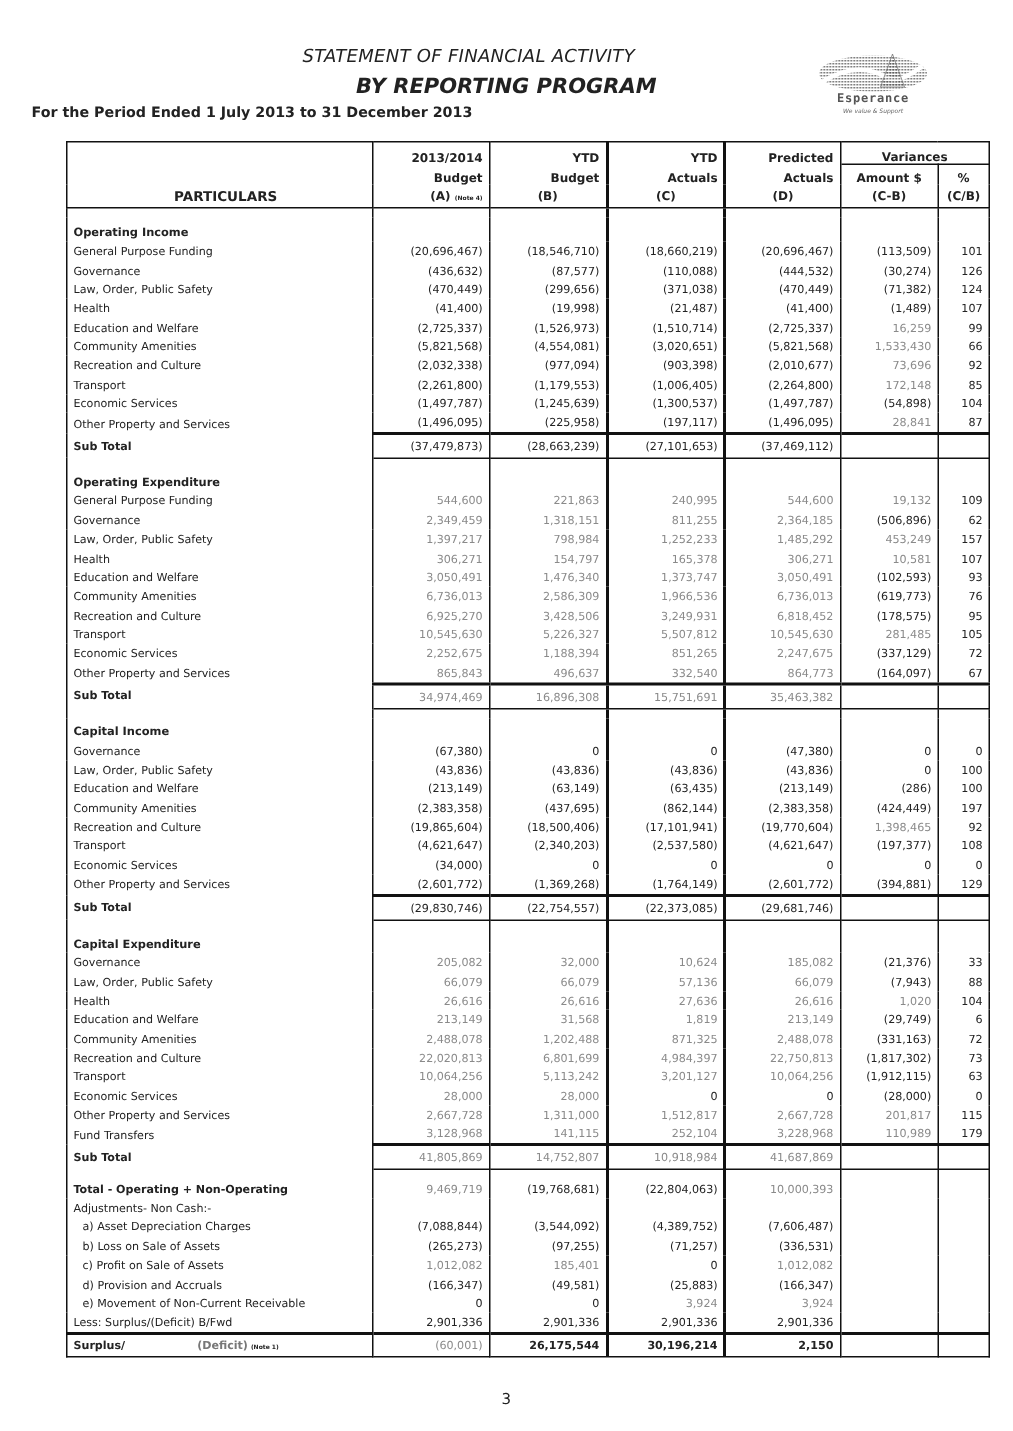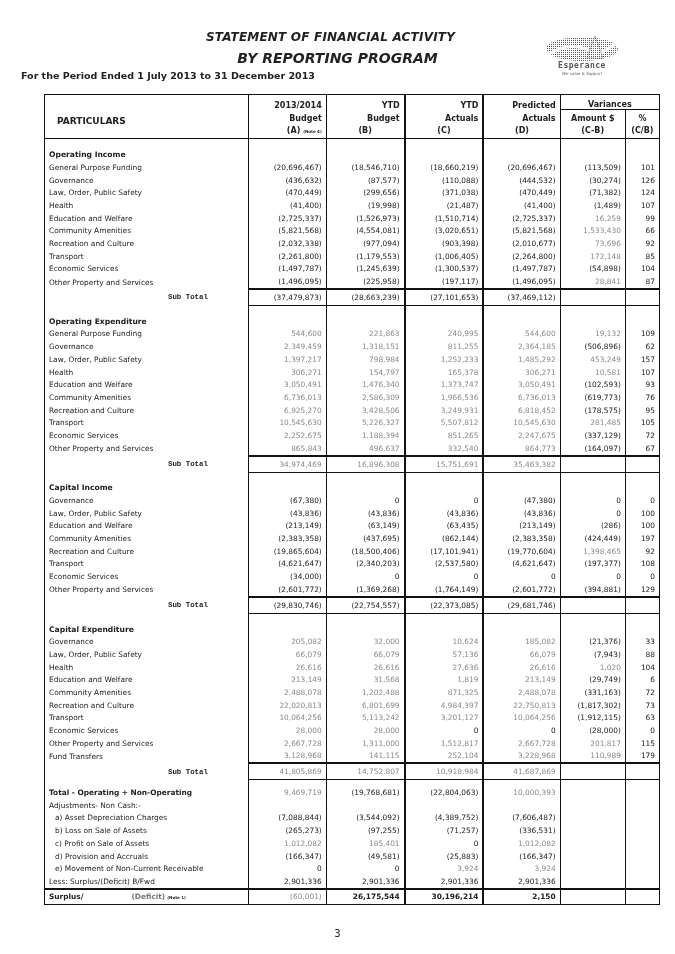--- a/index.html
+++ b/index.html
@@ -1,17 +1,17 @@
 <!DOCTYPE html>
 <html><head>
 <meta charset="utf-8">
 <style>
   html, body { margin: 0; padding: 0; background: #ffffff; }
   body { width: 675px; height: 954px; position: relative; font-family: "DejaVu Sans", sans-serif; color: #222; overflow: hidden; }
-  .title { position: absolute; left: 0; width: 625px; text-align: center; top: 30px; font-size: 12px; font-weight: bold; font-style: italic; letter-spacing: 0.2px; margin-left: 18px; }
+  .title { position: absolute; left: 0; width: 625px; text-align: center; top: 30px; font-size: 12px; font-weight: normal; font-style: italic; letter-spacing: 0.2px; }
   .subtitle { position: absolute; left: 0; width: 675px; text-align: center; top: 50px; font-size: 14px; font-weight: bold; font-style: italic; }
   .period { position: absolute; left: 0; width: 675px; top: 70px; font-size: 9.5px; font-weight: bold; padding-left: 21px; }
   .logo { position: absolute; left: 537px; top: 32px; width: 90px; height: 48px; }
   .logo-text { position: absolute; left: 0; top: 29px; width: 90px; text-align: center; font-size: 8px; font-weight: bold; color: #555; letter-spacing: 0.5px; font-family: "DejaVu Sans Mono", monospace; }
   .logo-tag { position: absolute; left: 0; top: 39px; width: 90px; text-align: center; font-size: 4px; color: #666; font-style: italic; }
 
   table.fin { position: absolute; left: 44px; top: 94px; width: 616px; border-collapse: collapse; font-size: 7.4px; }
   table.fin td, table.fin th { padding: 0 4px; height: 12.7px; white-space: nowrap; }
   .col-part { width: 171px; border-left: 1.5px solid #111; border-right: 1.5px solid #111; text-align: left; }
   .col-a { width: 75px; border-right: 1.5px solid #111; text-align: right; }
@@ -23,21 +23,21 @@
 
   thead th { font-weight: bold; font-size: 8px; text-align: center; vertical-align: bottom; margin-top: 41px; }
   thead tr.h1 th { border-top: 1.5px solid #111; height: 14px; }
   thead tr.h3 th { border-bottom: 1.5px solid #111; padding-bottom: 3px; }
   .note { font-size: 4px; font-weight: bold; }
   th.varhead { border-bottom: 1px solid #111; }
 
   tr.section td.col-part { font-weight: bold; font-size: 7.6px; padding-top: 3px; }
   tr.spacer td { height: 6px; }
   tr.subtotal td { border-top: 2px solid #111; border-bottom: 1.5px solid #111; height: 15px; }
-  tr.subtotal td.col-part { text-align: right; font-weight: bold; padding-right: 40px; border-bottom: none; border-top: none; font-family: Liberation Mono, monospace; }
+  tr.subtotal td.col-part { text-align: left; font-weight: bold; padding-right: 40px; border-bottom: none; border-top: none; }
   tr.total td.col-part { font-weight: bold; }
   tr.indent td.col-part { padding-left: 10px; }
   tr.surplus td { border-top: 2px solid #111; border-bottom: 1.5px solid #111; height: 14px; font-weight: bold; }
   tr.surplus td.col-part .deficit { font-weight: bold; color: #777; padding-left: 48px; }
   .faint { color: #8a8a8a; }
   .pagenum { position: absolute; top: 928px; left: 0; width: 675px; text-align: center; font-size: 10px; }
 </style>
 </head>
 <body>
 
@@ -56,21 +56,21 @@
     <path d="M12 22 Q 35 8 55 20 Q 62 24 78 12" stroke="#fff" stroke-width="3" fill="none"></path>
     <polygon points="58,4 66,26 50,26" fill="url(#dots)" stroke="#777" stroke-width="0.5"></polygon>
   </svg>
   <div class="logo-text">Esperance</div>
   <div class="logo-tag">We value &amp; Support</div>
 </div>
 
 <table class="fin">
   <thead>
     <tr class="h1">
-      <th class="col-part" rowspan="3" style="vertical-align:bottom; padding-bottom:12px; border-bottom:1.5px solid #111;"><span class="particulars" style="padding-left:8px; font-size:9px;">PARTICULARS</span></th>
+      <th class="col-part" rowspan="3" style="vertical-align:bottom; padding-bottom:1px; border-bottom:1.5px solid #111;text-align:center;"><span class="particulars" style="padding-left:8px; font-size:9px;">PARTICULARS</span></th>
       <th class="col-a">2013/2014</th>
       <th class="col-b">YTD</th>
       <th class="col-c">YTD</th>
       <th class="col-d">Predicted</th>
       <th class="varhead" colspan="2" style="border-right:1.5px solid #111;">Variances</th>
     </tr>
     <tr class="h2">
       <th class="col-a">Budget</th>
       <th class="col-b">Budget</th>
       <th class="col-c">Actuals</th>

